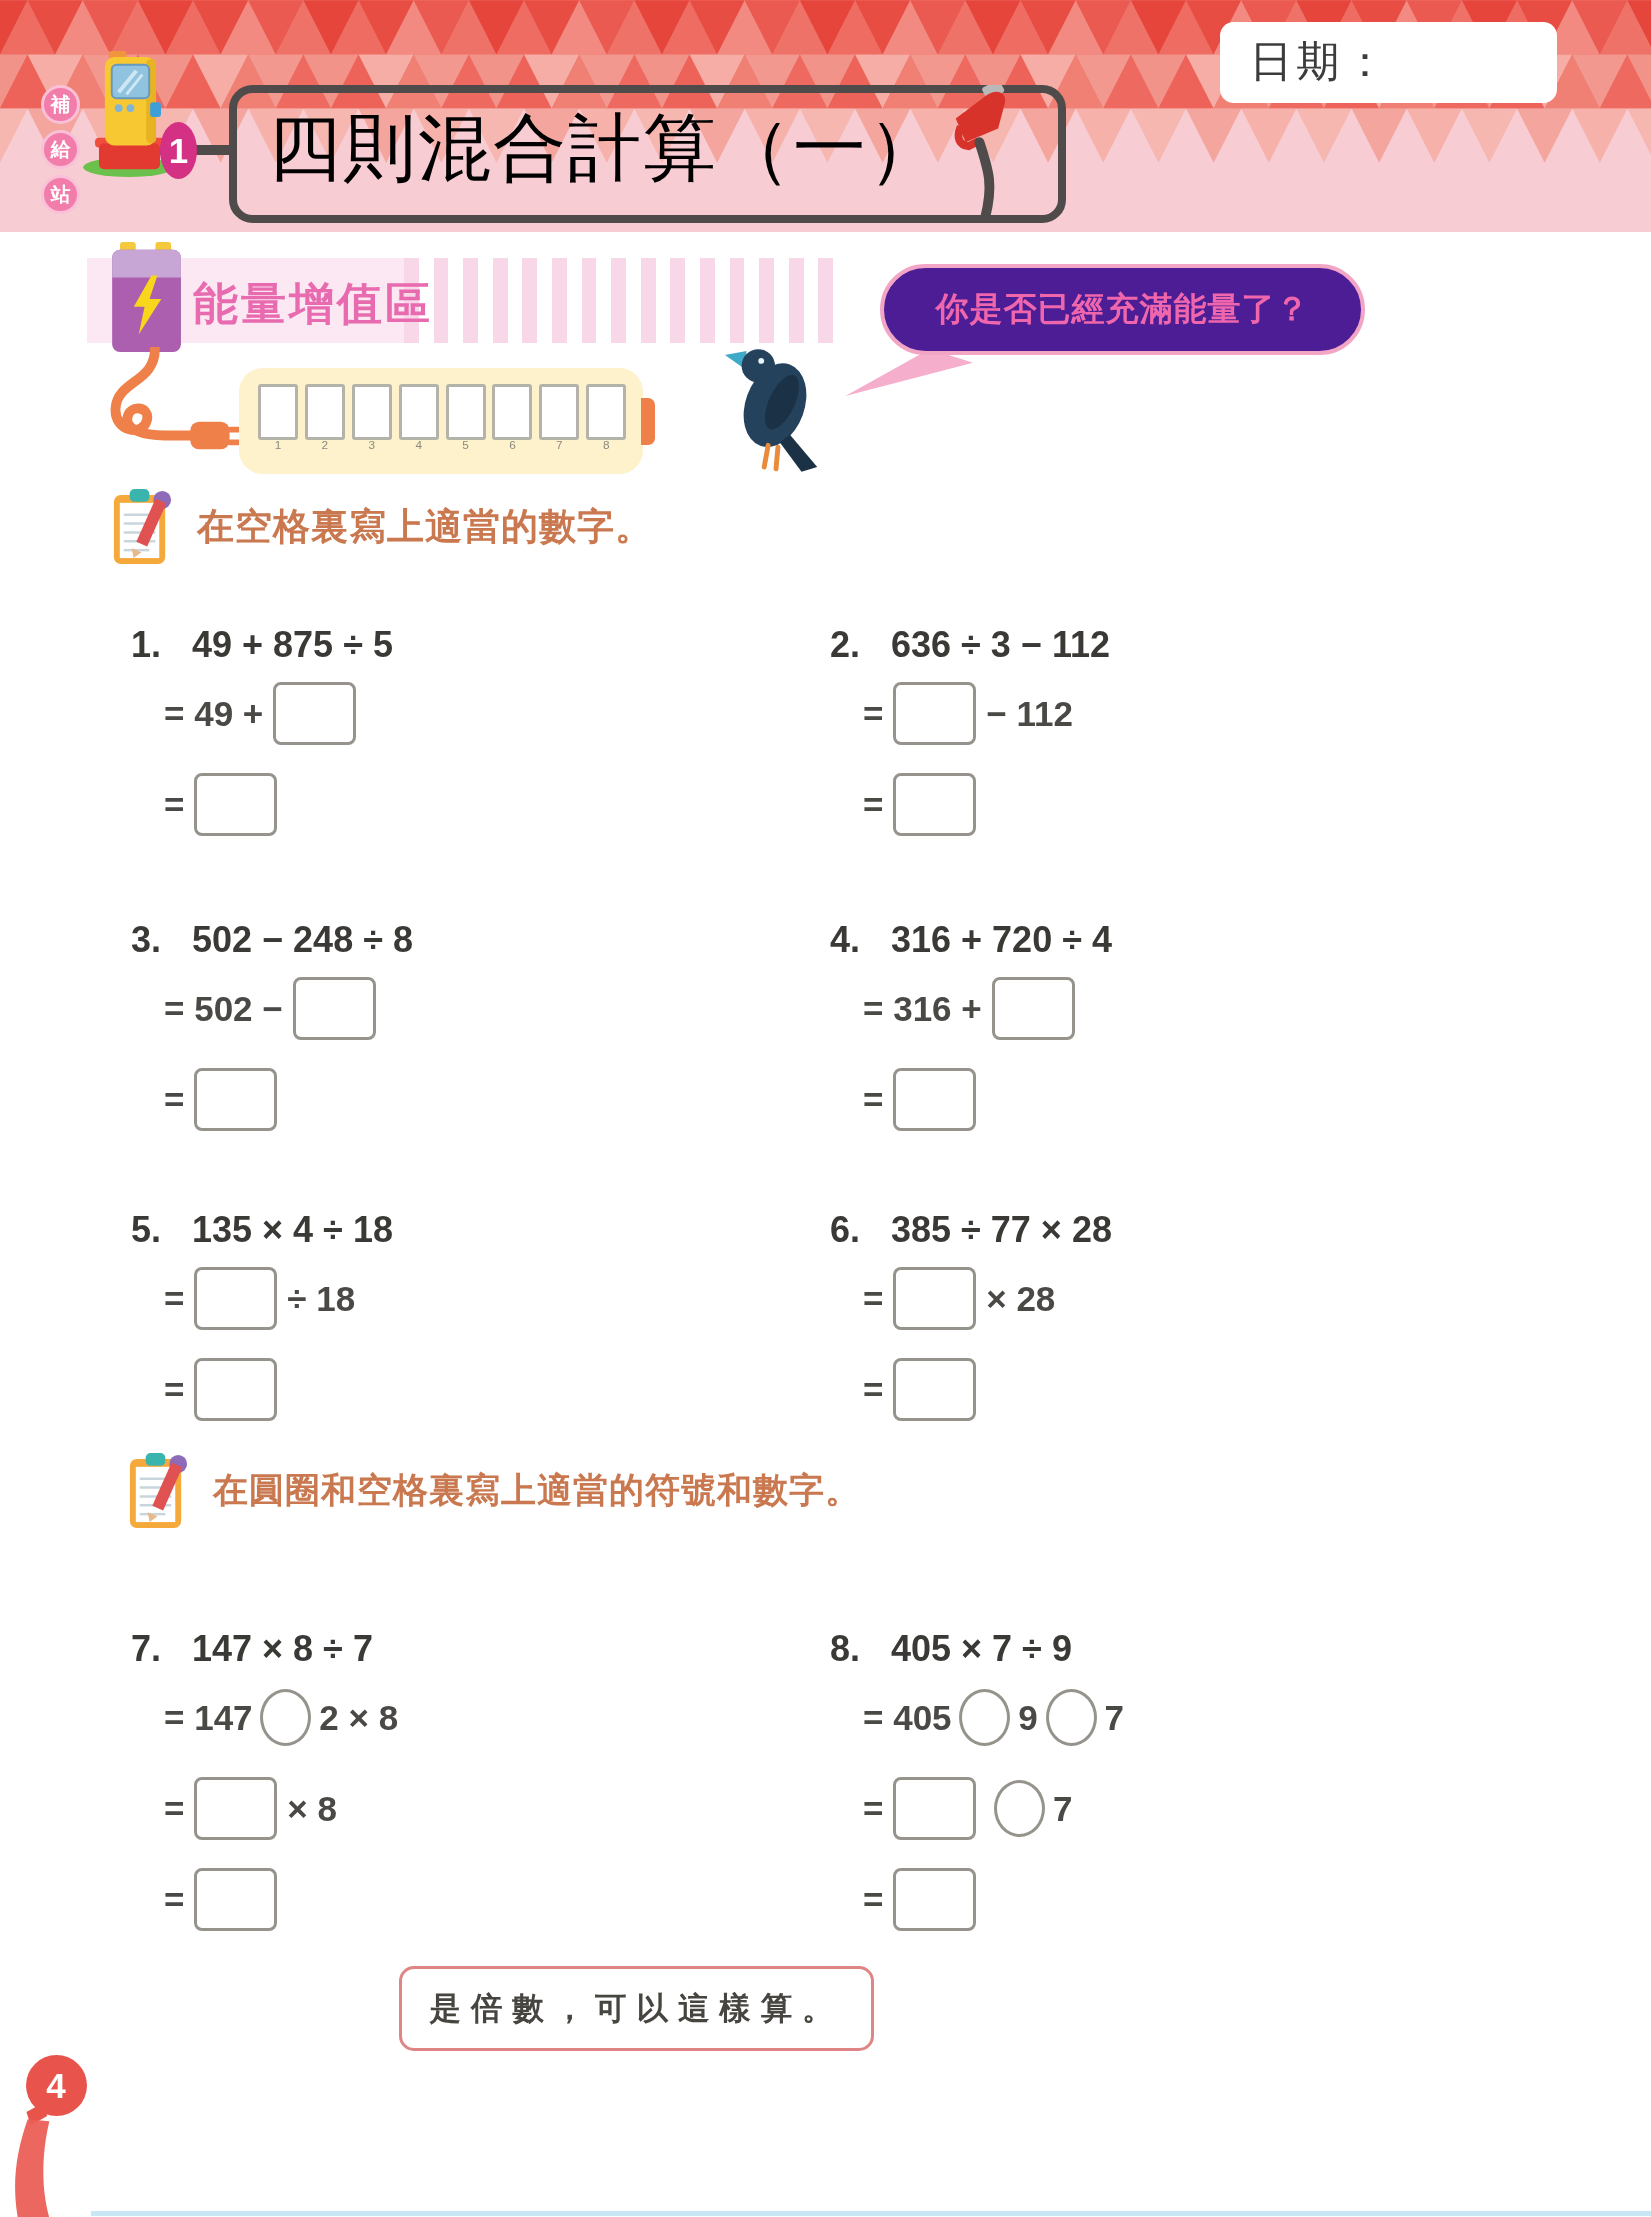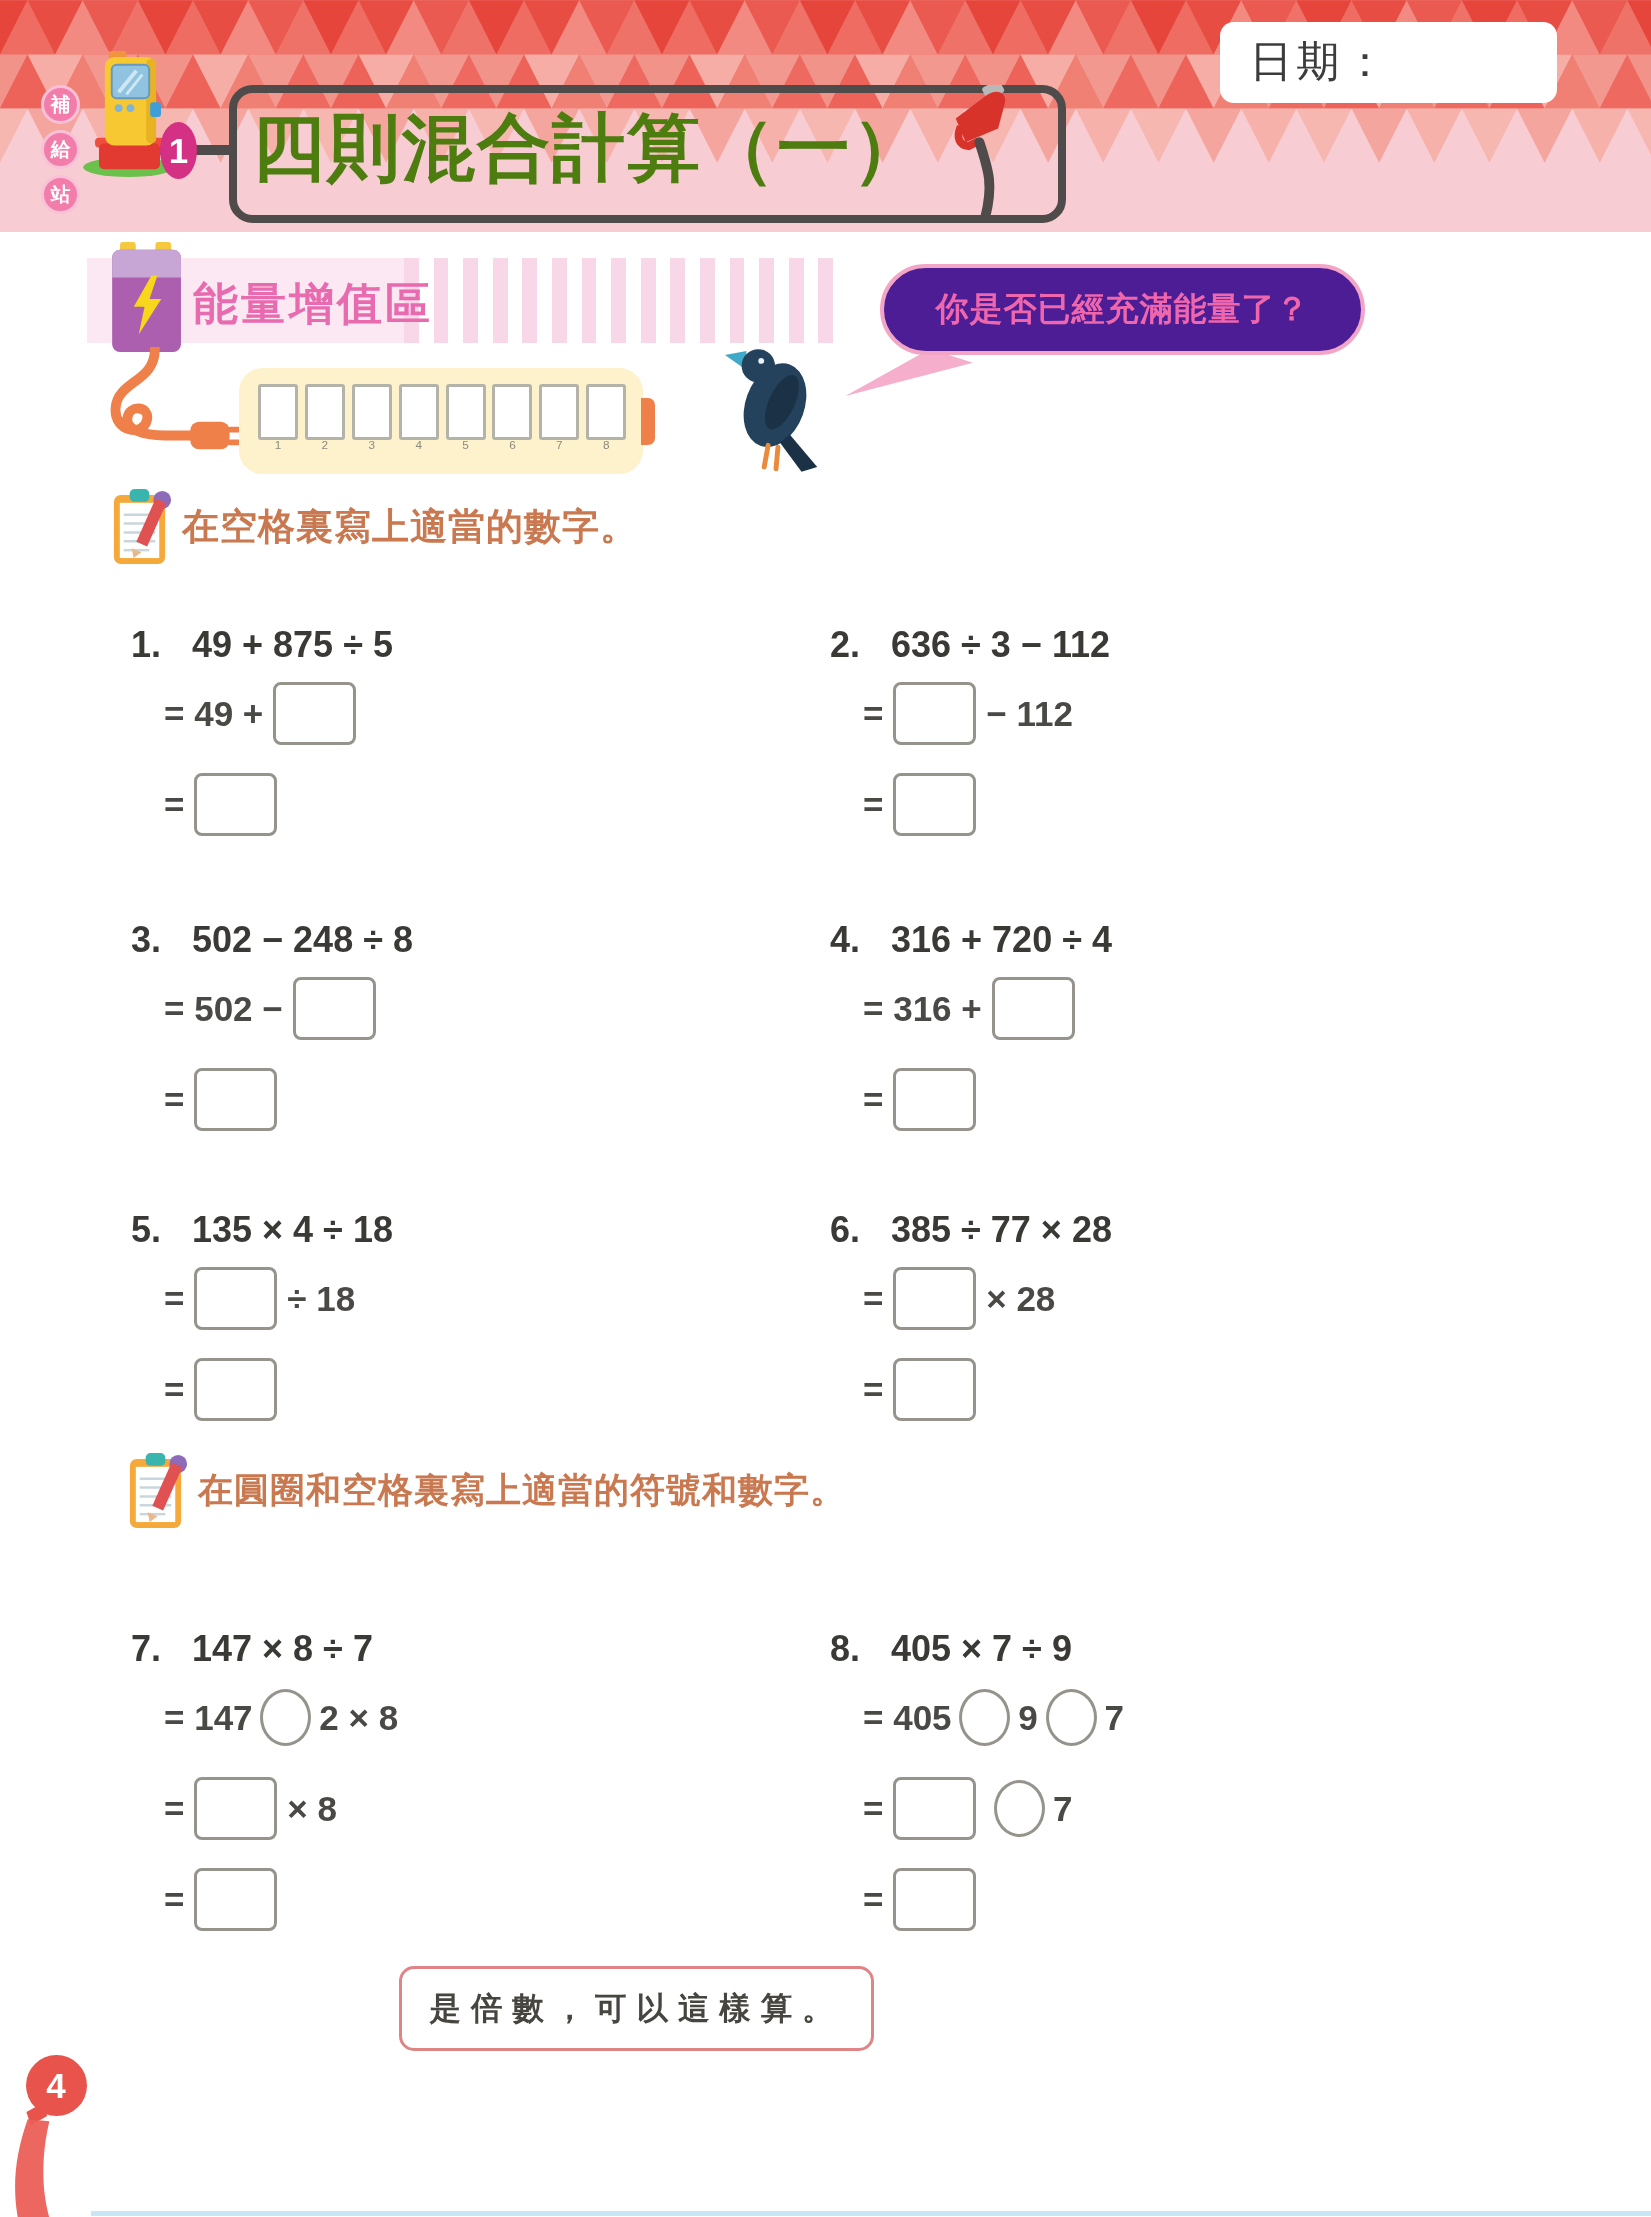--- a/index.html
+++ b/index.html
@@ -15,21 +15,21 @@
 
   
   .station-badge{position:absolute;left:41px;top:85px;display:flex;flex-direction:column;gap:5.9px;}
   .station-badge .c{width:33px;height:33px;border-radius:50%;background:#f27daa;border:3px solid #f9c0d8;
                     color:#fff;font-size:19.7px;font-weight:bold;display:flex;align-items:center;justify-content:center;}
   .connector{position:absolute;left:153px;top:145px;width:83px;height:9.9px;background:#4f4b4a;}
   .title-frame{position:absolute;left:229px;top:85px;width:837px;height:138px;border:8.9px solid #4f4b4a;
                border-radius:23.6px;box-sizing:border-box;}
   .num-badge{position:absolute;left:160px;top:122px;width:37px;height:57px;border-radius:50%;background:#d43084;
              color:#fff;font-weight:bold;font-size:35px;display:flex;align-items:center;justify-content:center;}
-  .title-text{position:absolute;left:252px;top:100px;font-size:73px;font-weight:bold;color:#4d7c0f;letter-spacing:2px;}
+  .title-text{position:absolute;left:268px;top:100px;font-size:73px;font-weight:normal;color:#000000;letter-spacing:2px;}
   .nozzle{position:absolute;left:928px;top:85px;}
 
   
   .energy-band{position:absolute;left:87px;top:258px;width:317px;height:85px;background:#fce8f2;}
   .energy-stripes{position:absolute;left:404px;top:258px;width:431px;height:85px;
                   background:repeating-linear-gradient(90deg,#f8d7e9 0 14.8px,rgba(255,255,255,0) 14.8px 29.6px);}
   .energy-title{position:absolute;left:193px;top:274px;font-size:45px;font-weight:bold;color:#e86bb0;letter-spacing:3px;}
   .battery-icon{position:absolute;left:110px;top:242px;}
   .cord{position:absolute;left:94px;top:347px;}
   .gauge{position:absolute;left:239px;top:368px;width:404px;height:106px;background:#fdf2cb;border-radius:23.6px;}
@@ -37,21 +37,21 @@
   .cells{position:absolute;left:258px;top:384px;display:flex;gap:6.9px;}
   .cell{width:40px;height:56px;background:#ffffff;border:3px solid #b3b3aa;border-radius:3px;position:relative;box-sizing:border-box;}
   .cell .n{position:absolute;left:0;right:0;top:100%;margin-top:1px;text-align:center;font-size:11.8px;color:#8a8a80;}
   .bird{position:absolute;left:721px;top:341px;}
   .bubble{position:absolute;left:880px;top:264px;width:485px;height:91px;background:#4c1d95;border:4.9px solid #f3a5c6;
           border-radius:47px;display:flex;align-items:center;justify-content:center;box-sizing:border-box;}
   .bubble span{font-size:33px;font-weight:bold;color:#ef66ad;letter-spacing:1px;}
   .bubble-tail{position:absolute;left:843px;top:347px;}
 
   
-  .instr{position:absolute;display:flex;align-items:center;gap:5px;}
+  .instr{position:absolute;display:flex;align-items:center;gap:20px;}
   .instr .txt{font-size:37px;font-weight:bold;color:#c9784f;letter-spacing:1px;}
   #instr1{left:106px;top:487px;}
   #instr2{left:122px;top:1451px;}
   #instr2 .txt{font-size:35px;}
 
   
   .prob{position:absolute;}
   .prob .head{display:flex;height:47px;line-height:47px;font-size:36px;font-weight:bold;color:#3b3936;}
   .prob .head .num{width:61px;}
   .prob .line{display:flex;align-items:center;margin-left:33px;height:91px;font-size:35px;font-weight:bold;color:#4b4945;}

